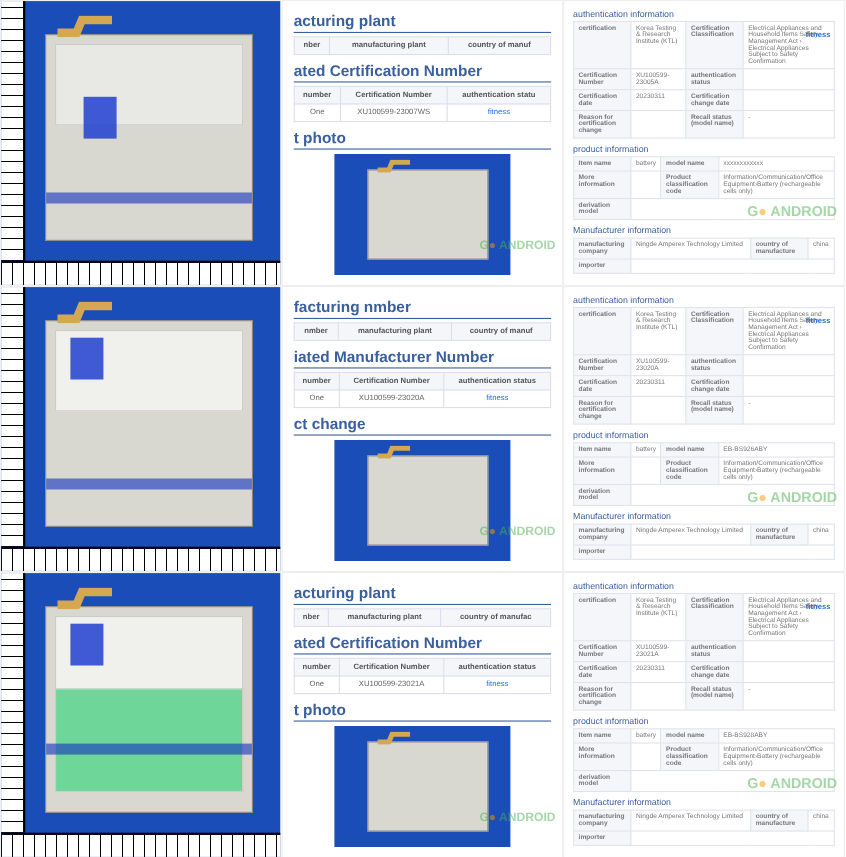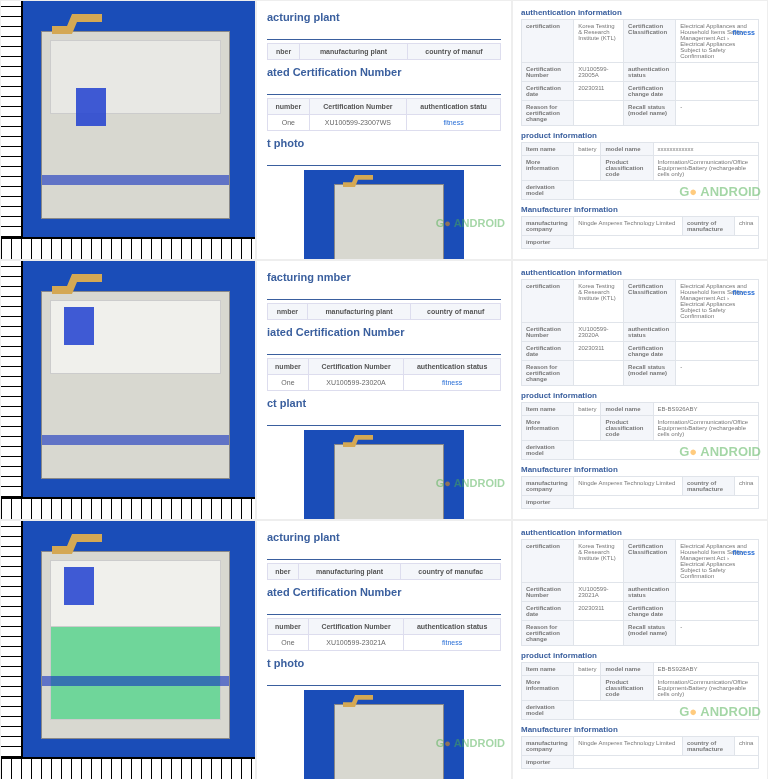--- a/index.html
+++ b/index.html
@@ -14,31 +14,31 @@
 .battery{position:absolute;background:#d8d8d0;border:1px solid #888;top:30px;left:40px;right:25px;bottom:40px;padding:8px}
 .connector{position:absolute;top:-18px;left:10px;width:50px;height:20px;background:#d4a853;clip-path:polygon(0 60%,30% 60%,40% 0,100% 0,100% 40%,50% 40%,40% 100%,0 100%)}
 .bluetab{position:absolute;background:#2040d0;opacity:.85}
 .sticker{position:absolute;background:#f0f0ec;border:1px solid #ccc}
 .tape{position:absolute;background:#1030c0;opacity:.6}
 .wm{position:absolute;right:6px;bottom:30px;font-size:11px;font-weight:bold;color:#4CAF50;opacity:.5}
 .wm span{color:#FF9800}
 
 
 .certpanel{background:#fff;padding:6px 10px;font-size:8px;color:#444}
-.sect{color:#3a5f9e;font-weight:bold;font-size:11px;margin:4px 0 3px;border-bottom:1px solid #3a5f9e;padding-bottom:16px}
+.sect{color:#3a5f9e;font-weight:bold;font-size:14px;margin:4px 0 3px;border-bottom:1px solid #3a5f9e;padding-bottom:2px}
 .tbl{width:100%;border-collapse:collapse;margin-bottom:6px}
 .tbl th{background:#f4f6fa;color:#555;font-weight:bold;font-size:7px;padding:4px 3px;border:1px solid #dde;text-align:center}
 .tbl td{font-size:7px;padding:4px 3px;border:1px solid #dde;text-align:center;color:#666}
 .miniphoto{background:#1a4db8;height:110px;margin:4px auto;width:160px;position:relative}
 .minibat{position:absolute;top:14px;left:30px;right:20px;bottom:14px;background:#d8d8d0;border:1px solid #888}
 .miniconn{position:absolute;top:-10px;left:8px;width:30px;height:12px;background:#d4a853;clip-path:polygon(0 60%,30% 60%,40% 0,100% 0,100% 40%,50% 40%,40% 100%,0 100%)}
 
 
 .infopanel{background:#fff;padding:4px 8px;font-size:7px;color:#444;position:relative}
-.isect{color:#3a5f9e;font-weight:bold;font-size:8px;margin:3px 0 2px}
+.isect{color:#3a5f9e;font-weight:normal;font-size:8px;margin:3px 0 2px}
 .itbl{width:100%;border-collapse:collapse;margin-bottom:5px}
 .itbl td{font-size:6px;padding:3px 4px;border:1px solid #e0e4ea;color:#777;vertical-align:top}
 .itbl .k{background:#f4f6fa;font-weight:bold;width:22%}
 .link{color:#2a6fd6;font-weight:bold}
 .wm2{position:absolute;right:6px;bottom:60px;font-size:13px;font-weight:bold;color:#4CAF50;opacity:.5}
 .wm2 span{color:#FF9800}
 </style>
 </head>
 <body>
 
@@ -178,36 +178,36 @@
   <div class="sect">facturing nmber</div>
   <table class="tbl">
         <tbody>
           <tr>
    <th>nmber</th>
    <th>manufacturing plant</th>
    <th>country of manuf</th>
   </tr>
         </tbody>
       </table>
-  <div class="sect">iated Certification Number</div>
+  <div class="sect">iated Manufacturer Number</div>
   <table class="tbl">
         <tbody>
           <tr>
    <th>number</th>
    <th>Certification Number</th>
    <th>authentication status</th>
   </tr>
           <tr>
    <td>One</td>
    <td>XU100599-23020A</td>
    <td style="color:#2a6fd6">fitness</td>
   </tr>
         </tbody>
       </table>
-  <div class="sect">ct plant</div>
+  <div class="sect">ct change</div>
   <div class="miniphoto">
    <div class="minibat">
     <div class="miniconn"></div>
    </div>
   </div>
   <div class="wm">G<span>●</span> ANDROID</div>
  </div>
     <div class="cell infopanel">
   <div class="isect">authentication information</div>
   <table class="itbl">

